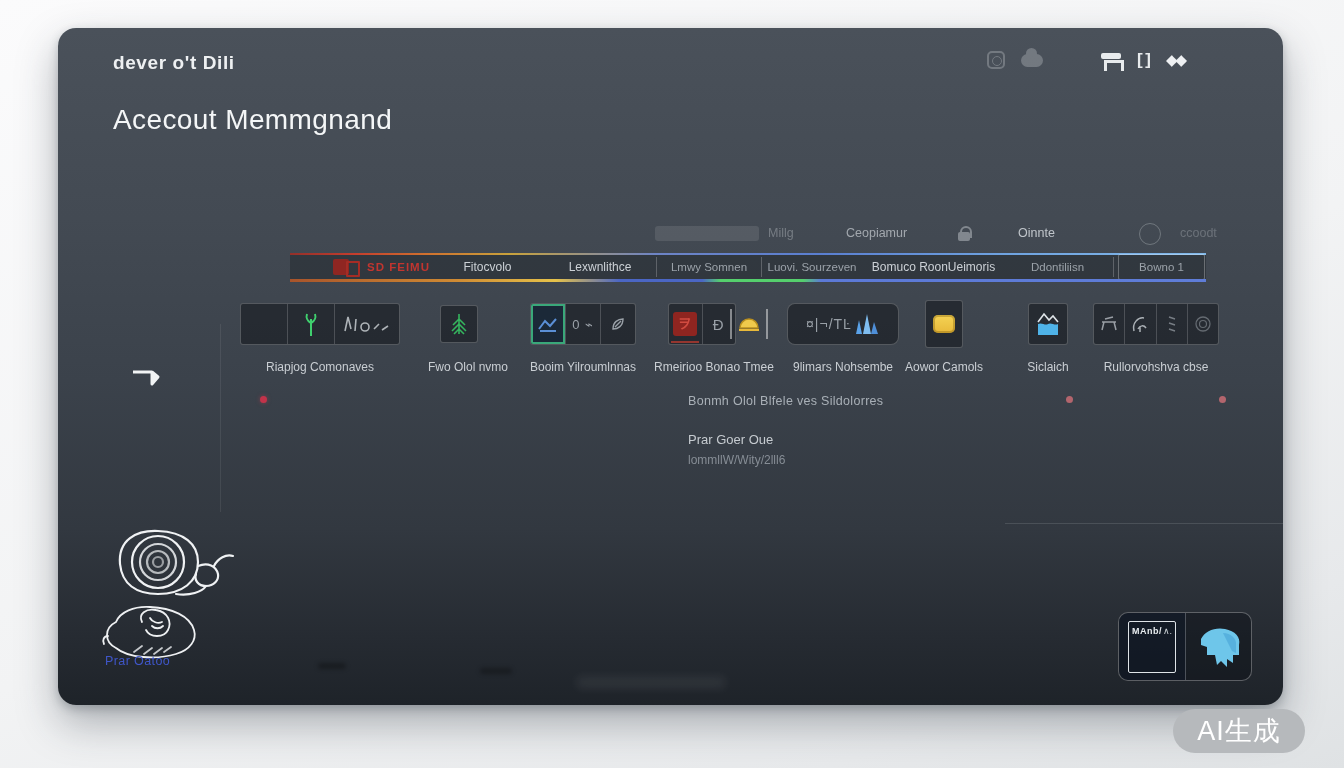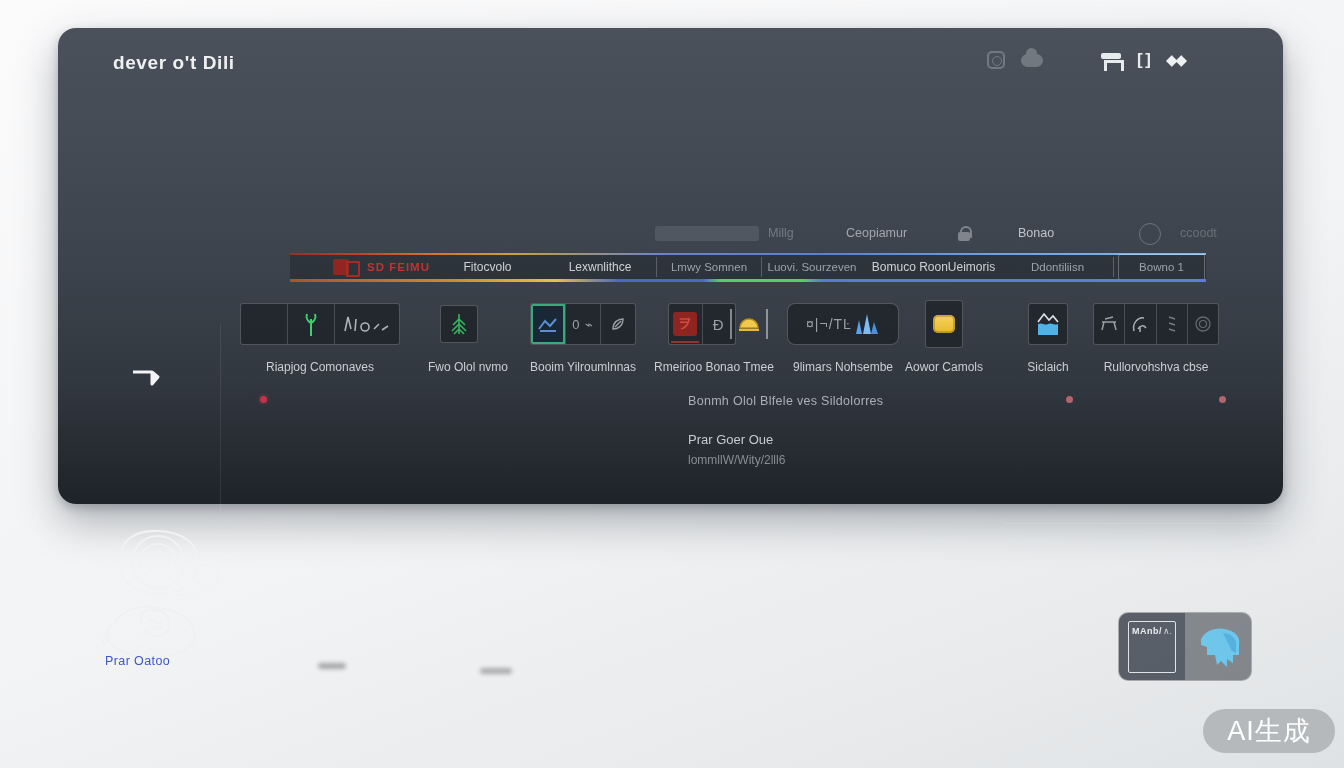--- a/index.html
+++ b/index.html
@@ -3,21 +3,21 @@
 <meta charset="utf-8">
 <style>
   * { margin:0; padding:0; box-sizing:border-box; }
   html,body { width:1344px; height:768px; overflow:hidden; }
   body {
     font-family:"Liberation Sans", sans-serif;
     background:linear-gradient(160deg,#fbfbfc 0%,#f2f3f4 55%,#e7e9eb 85%,#dfe2e4 100%);
     position:relative;
   }
   .window {
-    position:absolute; left:58px; top:28px; width:1225px; height:476px;
+    position:absolute; left:58px; top:28px; width:1225px; height:677px;
     border-radius:18px;
     background:linear-gradient(180deg,#4a515a 0%,#434a53 28%,#3b424b 52%,#323840 74%,#262b32 90%,#1e2329 100%);
     box-shadow:0 18px 40px rgba(40,50,60,.35), 0 4px 10px rgba(40,50,60,.25);
   }
   .abs { position:absolute; }
   .app-title { left:55px; top:24px; font-size:19px; letter-spacing:.6px; color:#eef0f2; font-weight:700; }
   .page-title { left:55px; top:76px; font-size:28px; letter-spacing:.4px; color:#f4f6f7; font-weight:400; }
 
   
   .tb-icons { right:98px; top:22px; display:flex; align-items:center; gap:16px; }
@@ -113,47 +113,48 @@
   .br-sq { width:48px; height:52px; border:1.5px solid #dfe4e8; border-radius:2px; padding:4px 3px;
     display:flex; flex-direction:row; justify-content:space-between; }
   .br-sq-label { font-size:9px; font-weight:700; color:#e8ecef; letter-spacing:.5px; }
   .br-sq-glyph { font-size:9px; color:#cdd3d8; }
   .br-right { flex:1; display:flex; align-items:center; justify-content:center; }
 
   .smudge1 { left:260px; top:635px; width:28px; height:6px; background:rgba(0,0,0,.30); filter:blur(2px); border-radius:3px; }
   .smudge2 { left:422px; top:640px; width:32px; height:6px; background:rgba(0,0,0,.28); filter:blur(2px); border-radius:3px; }
   .smudge3 { left:518px; top:648px; width:150px; height:13px; background:rgba(255,255,255,.06); filter:blur(4px); border-radius:6px; }
 
-  .watermark { position:absolute; left:1203px; top:709px; width:132px; height:44px; border-radius:22px;
+  .watermark { position:absolute; left:1173px; top:709px; width:132px; height:44px; border-radius:22px;
     background:#b6b9bc; display:flex; align-items:center; justify-content:center;
     color:#ffffff; font-size:27px; letter-spacing:1px; }
 </style>
 </head>
 <body>
 
 <div class="window">
 
   <div class="abs app-title">dever o't Dili</div>
+  <div class="abs page-title">Acecout Memmgnand</div>
 
   <div class="abs tb-icons">
     <span class="badge-ico tb-faint"></span>
     <span class="cloud-ico tb-faint"></span>
     <span style="width:26px"></span>
     <span class="bench-ico"></span>
     <span class="brackets-ico">[ ]</span>
     <span class="diamonds-ico">◆◆</span>
   </div>
 
 
   <div class="abs subnav">
     <div class="abs subnav-pill"></div>
     <div class="abs subnav-item" style="left:710px;opacity:.38">Millg</div>
     <div class="abs subnav-item" style="left:788px;opacity:.72">Ceopiamur</div>
     <div class="abs lock-ico"></div>
-    <div class="abs subnav-item" style="left:960px;opacity:.95">Bonao</div>
+    <div class="abs subnav-item" style="left:960px;opacity:.95">Oinnte</div>
     <div class="abs circle-ico"></div>
     <div class="abs subnav-item" style="left:1122px;opacity:.30">ccoodt</div>
   </div>
 
   <div class="abs tabbar">
     <div class="abs tab-strip"></div>
     <div class="abs tab-topline"></div>
     <div class="abs tab" style="left:232px;width:140px;justify-content:flex-end;padding-left:8px">
       <span class="tab-red-ico"></span>
       <span class="tab-active-label">SD FEIMU</span>

